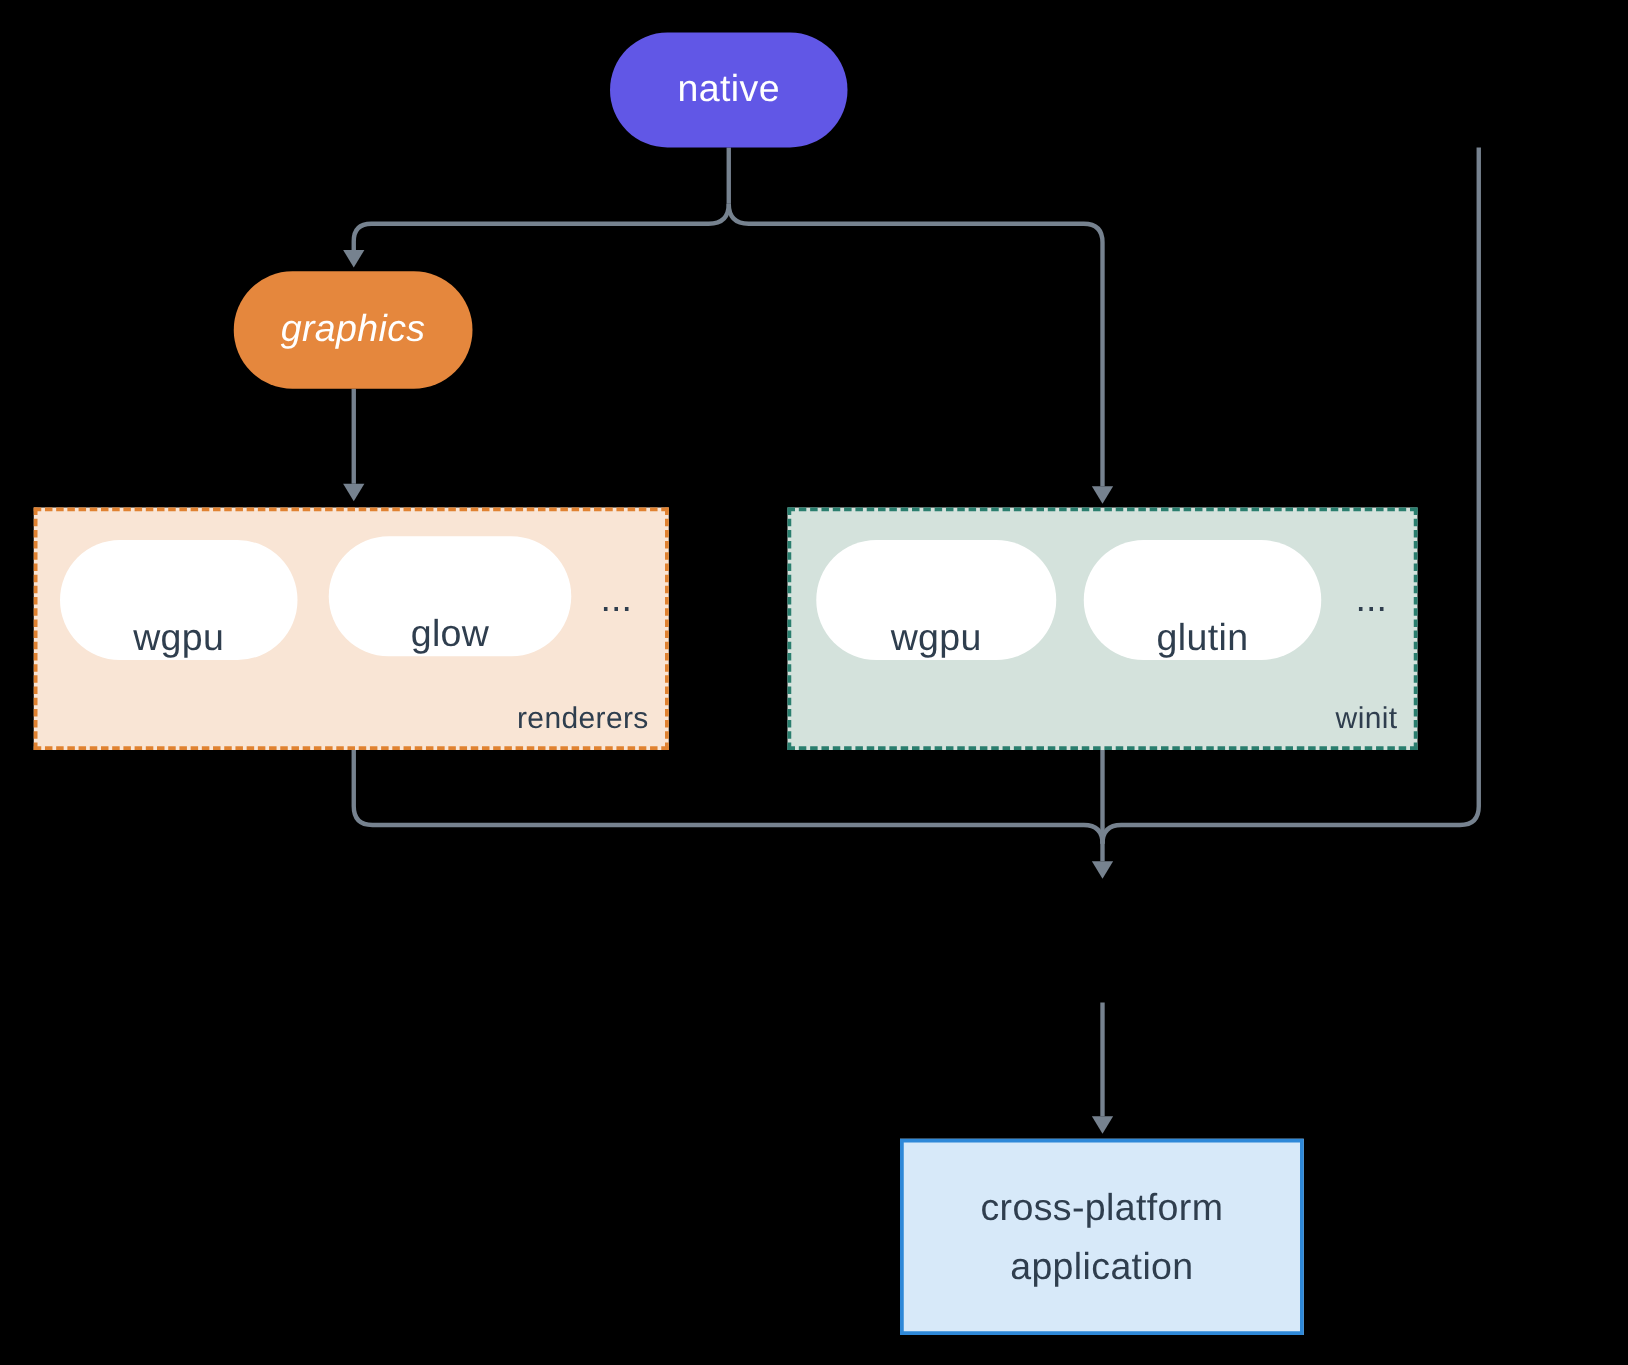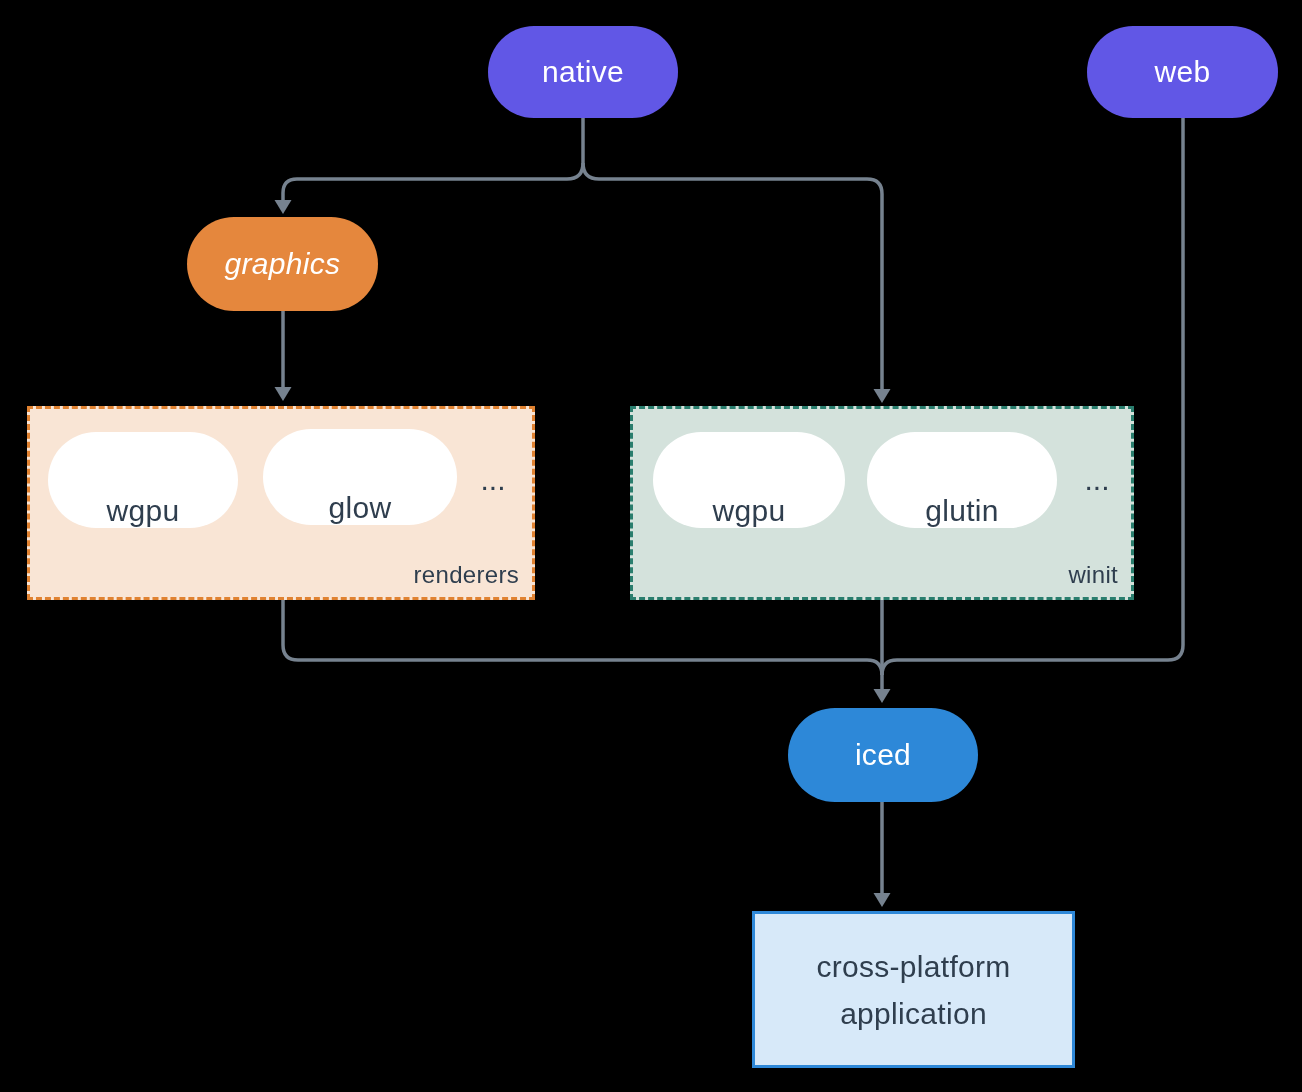--- a/index.html
+++ b/index.html
@@ -54,21 +54,21 @@
   #group-shells .ellipsis{left:442px;}
   .group-label{
     position:absolute;right:13px;bottom:8px;font-size:24px;
     color:var(--c-dark_text);letter-spacing:.3px;
   }
   .app-box{
     position:absolute;left:720px;top:911px;width:323px;height:157px;
     box-sizing:border-box;background:var(--c-app_fill);
     border:3px solid var(--c-app_border);
     display:flex;flex-direction:column;align-items:center;justify-content:center;
-    color:var(--c-dark_text);font-size:30px;line-height:47px;letter-spacing:.3px;margin-left:32px;
+    color:var(--c-dark_text);font-size:30px;line-height:47px;letter-spacing:.3px;
   }
 </style>
 </head>
 <body>
 
 <div class="canvas">
 
   <svg class="connectors" viewBox="0 0 1302 1092" aria-hidden="true">
     <path class="edge" d="M583 118 V163"></path>
     <path class="edge" d="M583 163 Q583 179 567 179 H297 Q283 179 283 193 V200"></path>
@@ -82,23 +82,20 @@
     <path class="edge" d="M882 600 V689"></path>
     <polygon class="arrow" points="882,703 873.5,689 890.5,689"></polygon>
     <path class="edge" d="M882 802 V893"></path>
     <polygon class="arrow" points="882,907 873.5,893 890.5,893"></polygon>
   </svg>
 
   <div class="pill purple" id="node-native">
     <span>native</span>
   </div>
 
-  <div class="pill purple" id="node-web">
-    <span>web</span>
-  </div>
 
   <div class="pill orange" id="node-graphics">
     <span>graphics</span>
   </div>
 
   <div class="group" id="group-renderers">
     <div class="pill white" id="node-wgpu">
       <span>wgpu</span>
     </div>
     <div class="pill white" id="node-glow">
@@ -112,22 +109,19 @@
     <div class="pill white" id="node-winit">
       <span>wgpu</span>
     </div>
     <div class="pill white" id="node-glutin">
       <span>glutin</span>
     </div>
     <div class="ellipsis">...</div>
     <div class="group-label">winit</div>
   </div>
 
-  <div class="pill blue" id="node-iced">
-    <span>iced</span>
-  </div>
 
   <div class="app-box">
     <span>cross-platform</span>
     <span>application</span>
   </div>
 
 </div>
 
 </body></html>

